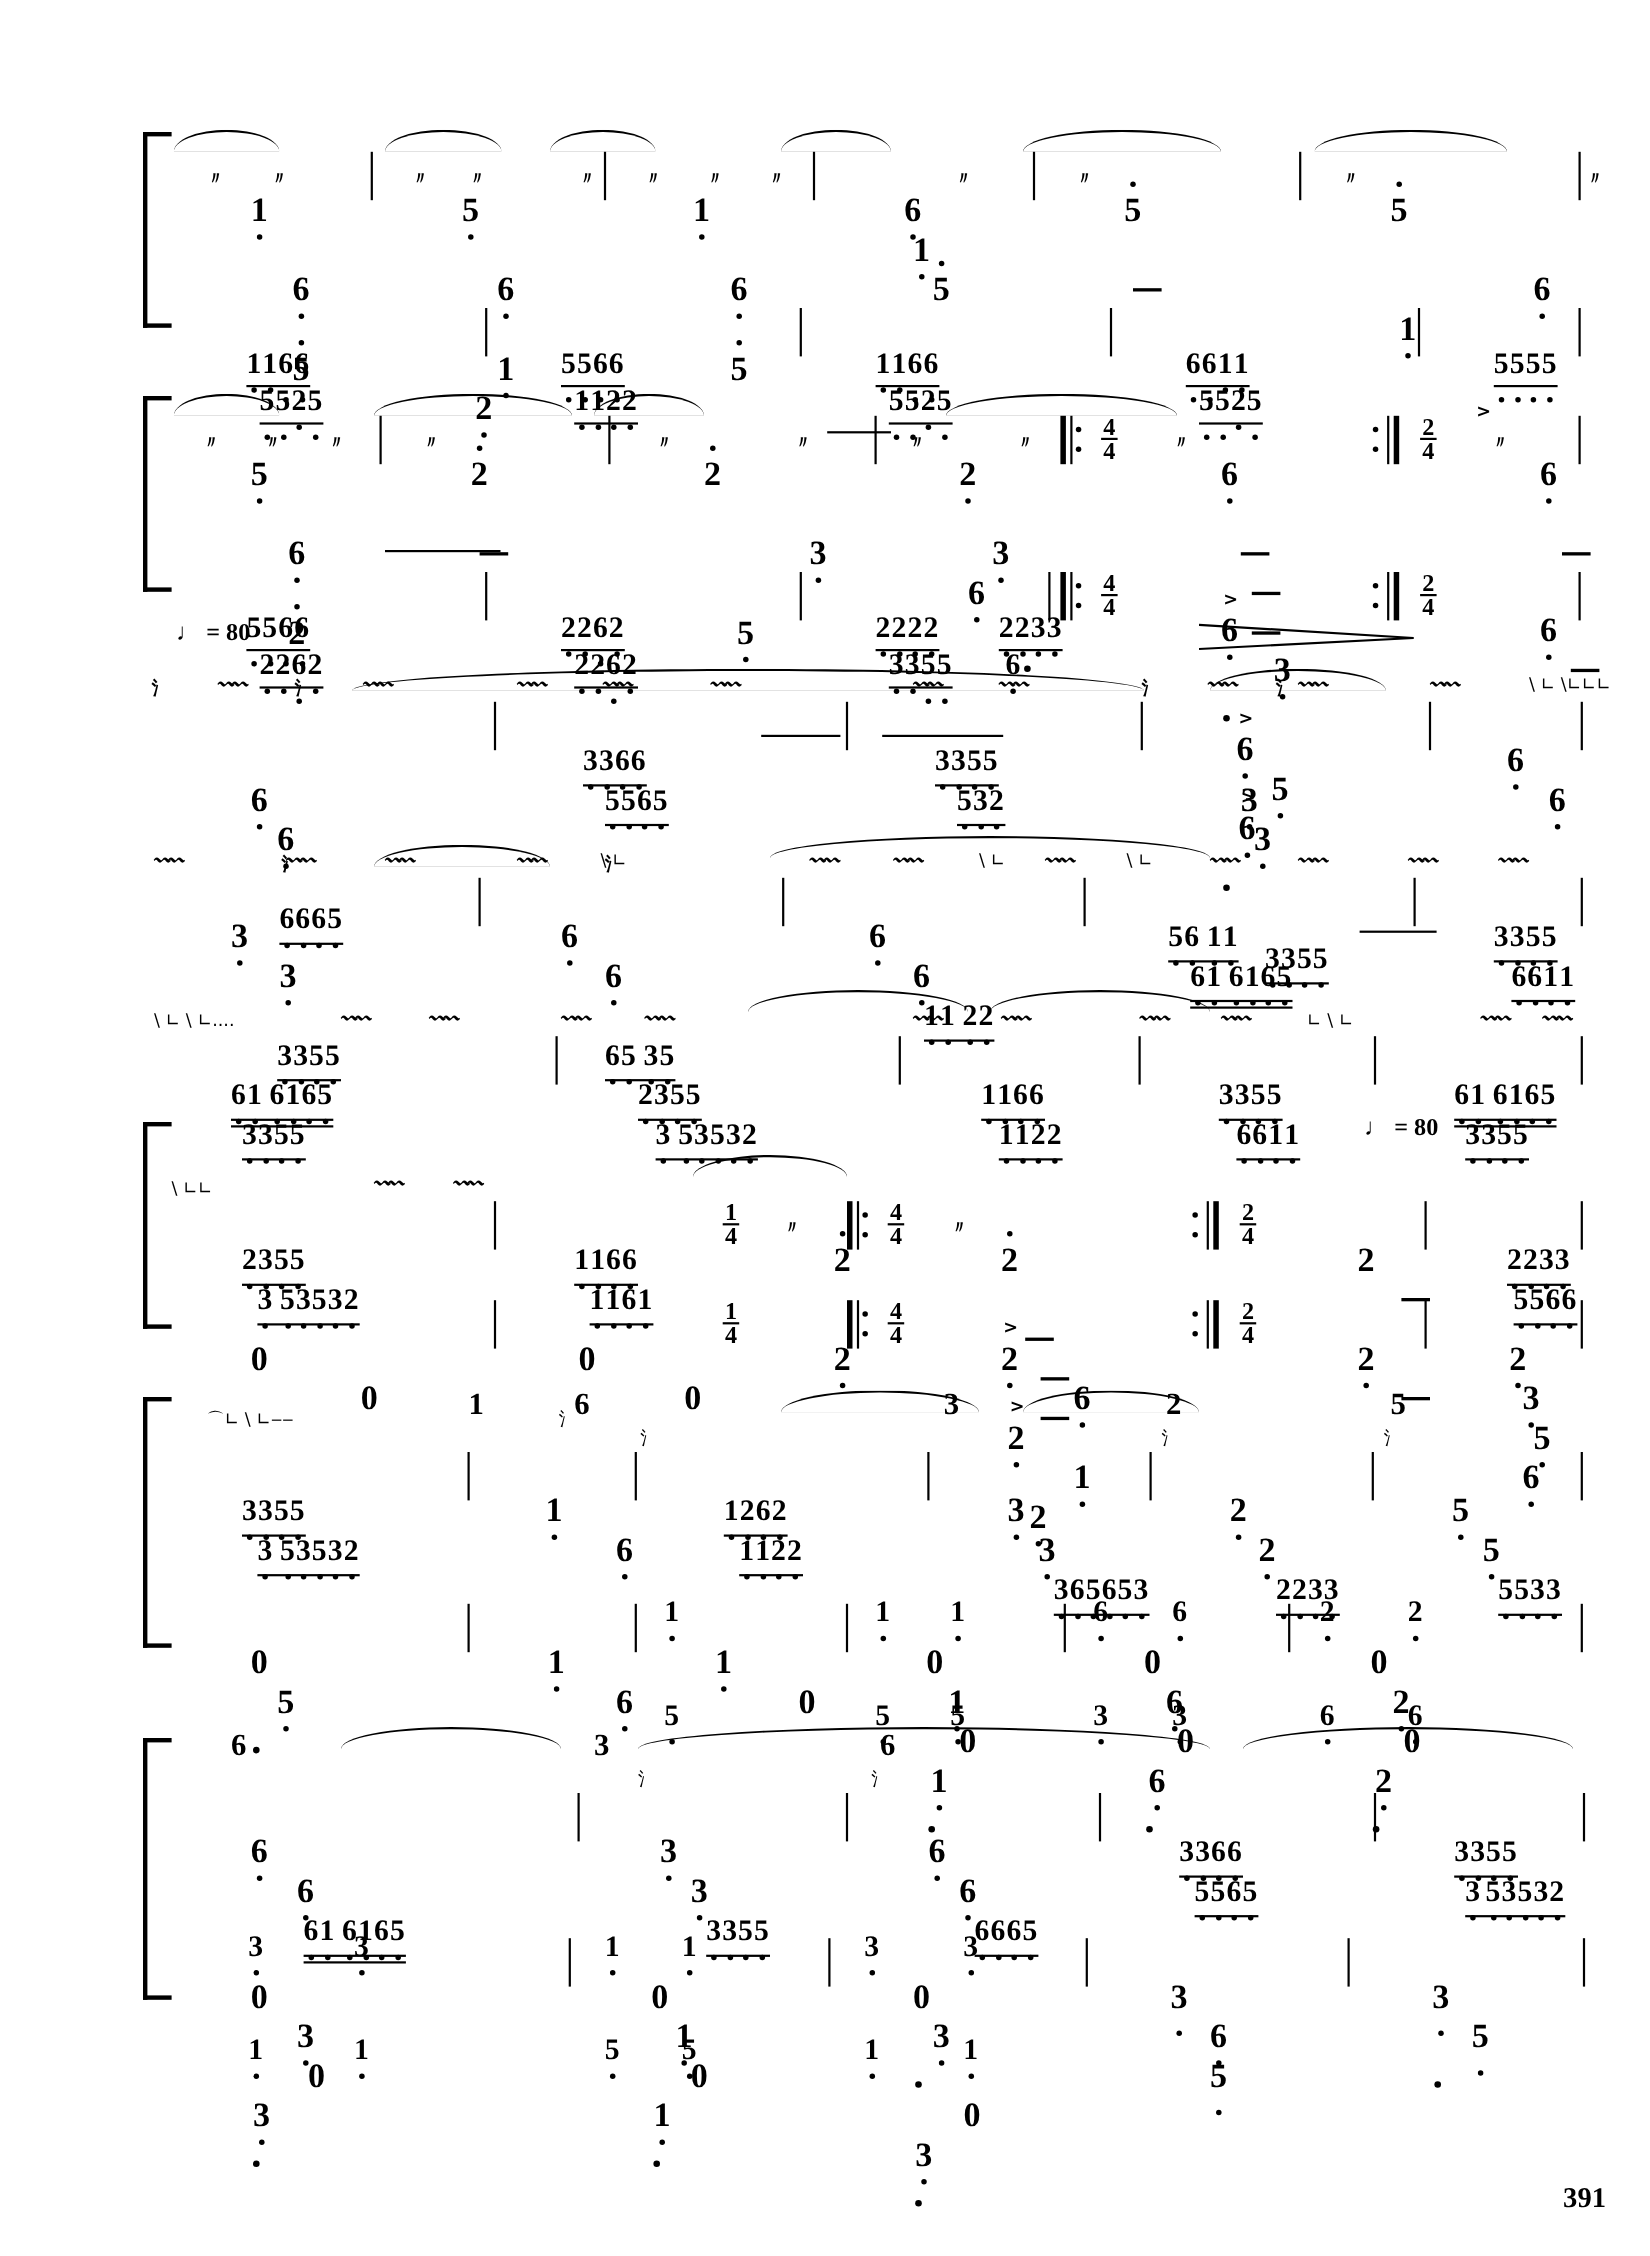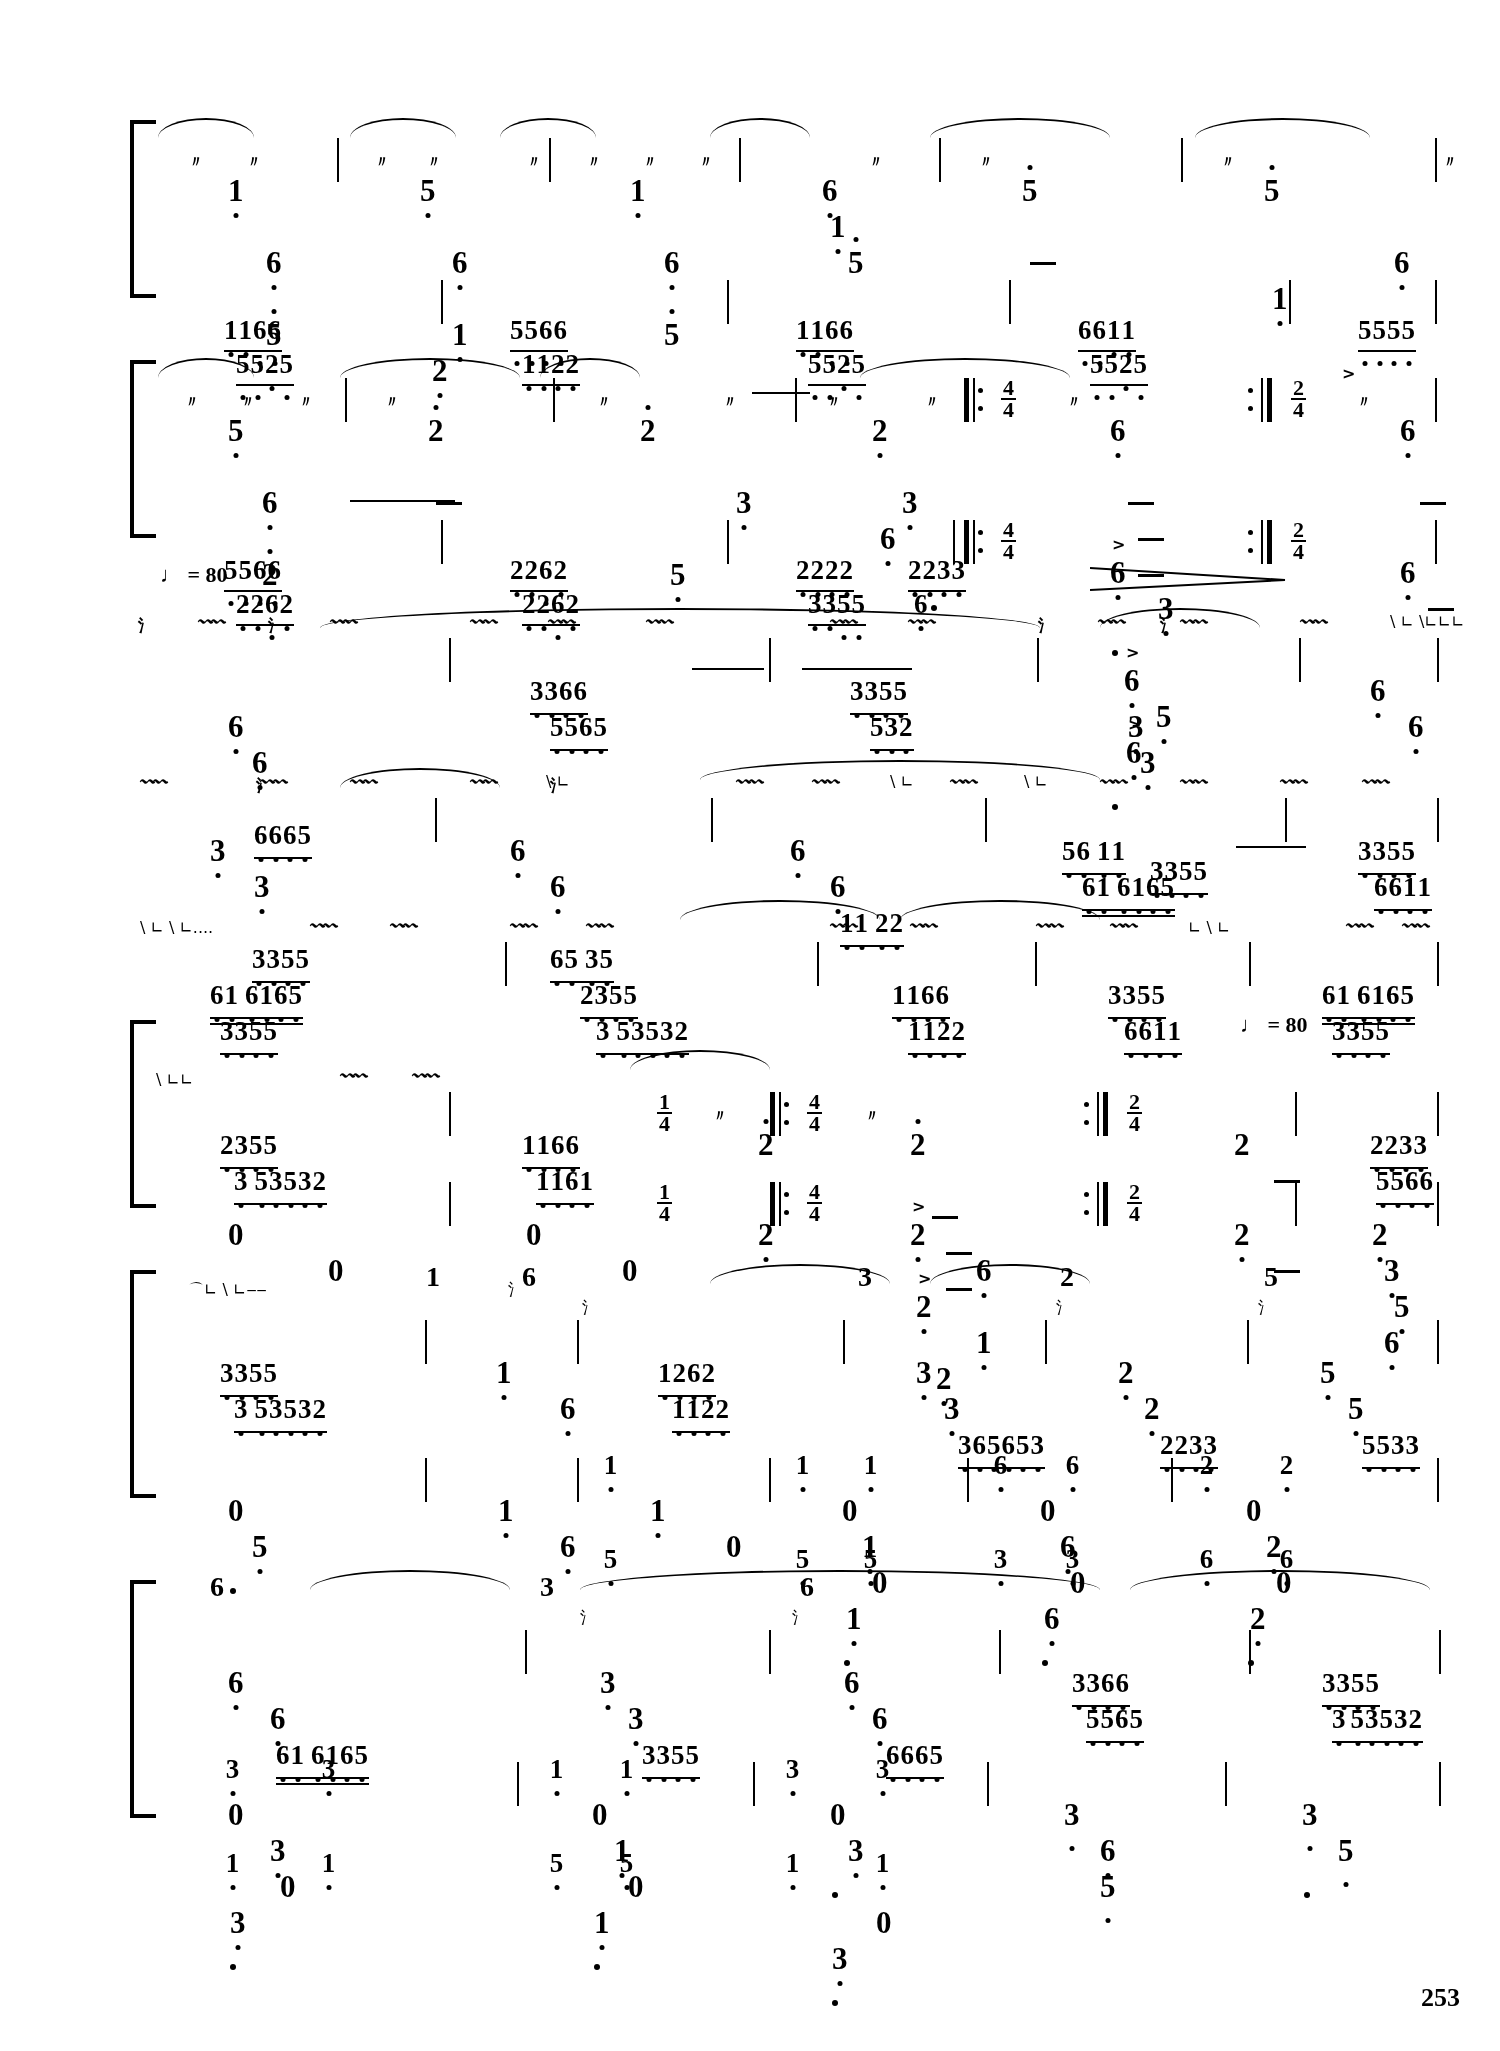--- a/index.html
+++ b/index.html
@@ -1007,14 +1007,14 @@
       <div class="bar" style="position:absolute;left:1076px;top:94px;"></div>
       <div class="musicline" style="left:1092px;top:94px;font-size:31px;">
         <span class="cell"><span class="num">3</span><span class="dot-dn d2"></span></span>
         <span class="cell" style="margin-left:36px;"><span class="num">5</span><span class="dot-dn d2"></span></span>
         <span class="augdot"></span>
       </div>
       <div class="bar" style="position:absolute;left:1290px;top:94px;"></div>
     </div>
   </div>
 
-  <div class="page-number">253</div>
+  <div class="page-number">391</div>
 </div>
 
 </body></html>

